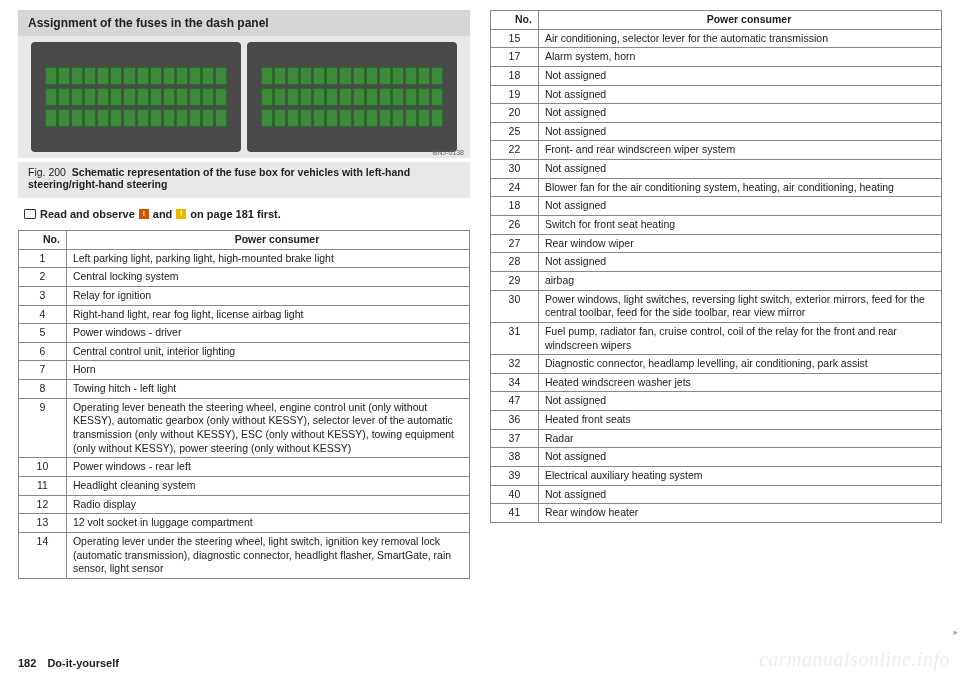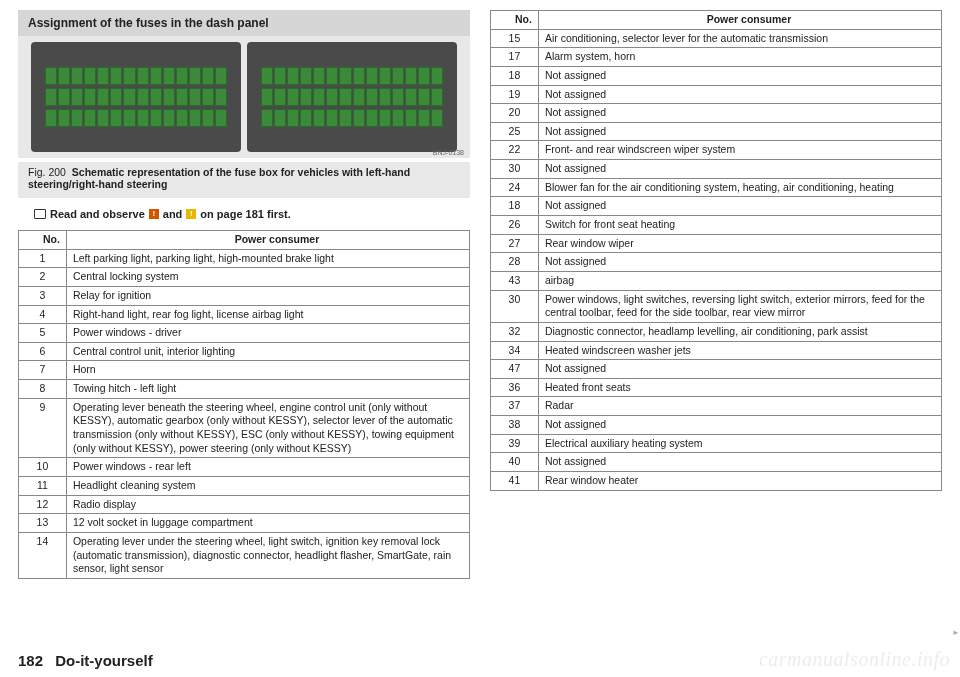--- a/index.html
+++ b/index.html
@@ -76,21 +76,21 @@
     background: #e8e8e8;
     padding: 4px 10px 8px 10px;
     font-size: 10.5px;
     margin-bottom: 10px;
   }
   .fig-caption .fig-num { font-weight: normal; }
   .fig-caption .fig-text { font-weight: bold; }
   .read-observe {
     font-size: 11px;
     font-weight: bold;
-    margin: 0 0 10px 16px;
+    margin: 0 0 10px 6px;
     display: flex;
     align-items: center;
     gap: 4px;
   }
   .icon-book {
     display: inline-block;
     width: 12px; height: 10px;
     border: 1px solid #333;
     border-radius: 1px;
     position: relative;
@@ -125,21 +125,21 @@
     padding-left: 24px;
   }
   table.fuse-table td.num {
     text-align: center;
     width: 34px;
   }
   .footer {
     position: absolute;
     left: 18px;
     bottom: 8px;
-    font-size: 15px;
+    font-size: 11px;
     margin-top: 29px;
   }
   .footer .pnum { font-weight: bold; margin-right: 8px; }
   .footer .sect { font-weight: bold; }
   .watermark {
     position: absolute;
     right: 10px;
     bottom: 6px;
     font-size: 20px;
     color: rgba(0,0,0,0.08);
@@ -404,26 +404,30 @@
           </tr>
           <tr>
             <td class="num">27</td>
             <td>Rear window wiper</td>
           </tr>
           <tr>
             <td class="num">28</td>
             <td>Not assigned</td>
           </tr>
           <tr>
-            <td class="num">43</td>
+            <td class="num">29</td>
             <td>airbag</td>
           </tr>
           <tr>
             <td class="num">30</td>
             <td>Power windows, light switches, reversing light switch, exterior mirrors, feed for the central toolbar, feed for the side toolbar, rear view mirror</td>
+          </tr>
+          <tr>
+            <td class="num">31</td>
+            <td>Fuel pump, radiator fan, cruise control, coil of the relay for the front and rear windscreen wipers</td>
           </tr>
           <tr>
             <td class="num">32</td>
             <td>Diagnostic connector, headlamp levelling, air conditioning, park assist</td>
           </tr>
           <tr>
             <td class="num">34</td>
             <td>Heated windscreen washer jets</td>
           </tr>
           <tr>

